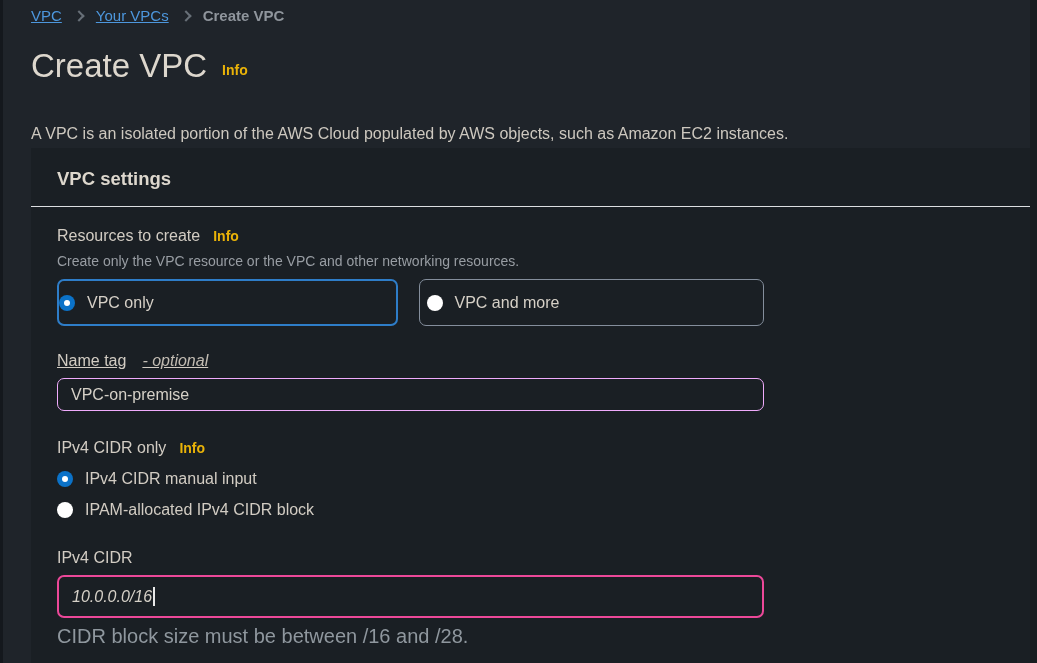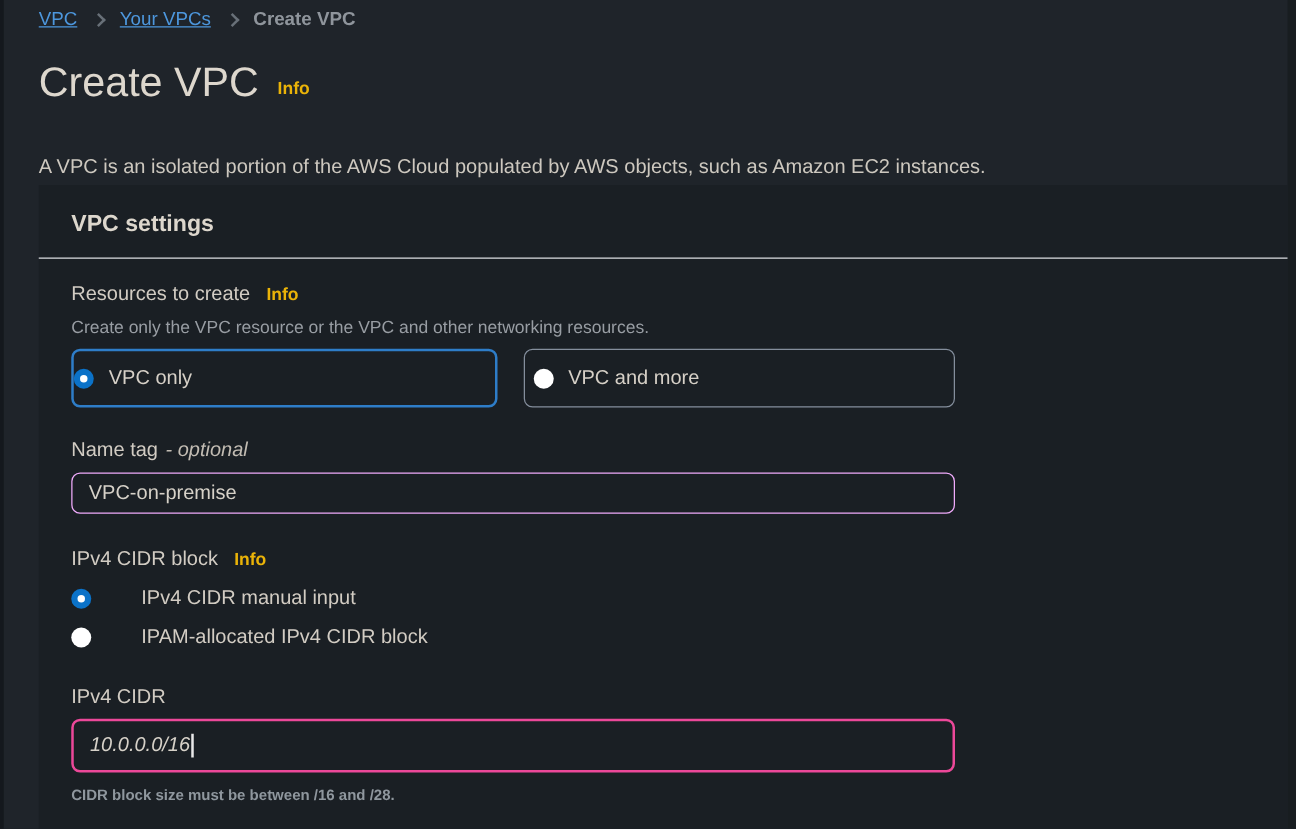--- a/index.html
+++ b/index.html
@@ -59,21 +59,21 @@
     padding: 19px 26px 15px 26px;
     font-size: 18.5px; line-height: 24px; font-weight: 700; color: #ddd7cd;
     border-bottom: 1.5px solid #dcdee1;
   }
   .card-body { padding: 18px 26px 24px 26px; }
 
   .field-label-row { display: flex; align-items: baseline; gap: 13px; }
   .field-label { font-size: 16px; line-height: 22px; color: #d2ccc3; }
   .optional { font-style: italic; color: #c2bcb3; text-align: center; }
   .field-desc { margin-top: 4px; font-size: 14px; line-height: 20px; color: #989da3; }
-  .constraint { margin-top: 8px; font-size: 12px; line-height: 20px; color: #8f979e; font-weight: bold; }
+  .constraint { margin-top: 8px; font-size: 20px; line-height: 20px; color: #8f979e; }
 
   
   .tiles { display: flex; gap: 21px; margin-top: 8px; width: 707px; }
   .tile {
     flex: 1; height: 47px; border-radius: 7px;
     display: flex; align-items: center; gap: 12px; padding-left: 0;
     cursor: pointer; background: #1a1f24;
   }
   .tile-selected { border: 2px solid #2e7dc8; }
   .tile-unselected { border: 1px solid #848e9c; padding-left: 7px; }
@@ -84,21 +84,21 @@
   .radio-on { background: #0b72c8; }
   .radio-on::after {
     content: ""; position: absolute; left: 5px; top: 5px;
     width: 6px; height: 6px; border-radius: 50%; background: #ffffff;
   }
   .radio-off { background: #ffffff; }
 
   .radio-group { margin-top: 9px; }
   .radio-row { display: flex; align-items: center; gap: 12px; cursor: pointer; }
   .radio-row + .radio-row { margin-top: 9px; }
-  .radio-label { font-size: 16px; line-height: 22px; color: #d2ccc3; margin-left: 28px; }
+  .radio-label { font-size: 16px; line-height: 22px; color: #d2ccc3; }
 
   
   .text-input {
     margin-top: 6px; width: 707px; height: 33px;
     border: 1px solid #f0abfc; border-radius: 7px;
     background: #1a1f24; color: #d6d1c8;
     font-size: 16px; display: flex; align-items: center; padding: 0 13px;
     cursor: text;
   }
   .text-input-focused {
@@ -150,30 +150,30 @@
           <span class="tile-label">VPC only</span>
         </div>
         <div class="tile tile-unselected">
           <span class="radio radio-off"></span>
           <span class="tile-label">VPC and more</span>
         </div>
       </div>
     </div>
 
     <div class="field mt24">
-      <div class="field-label-row" style="gap:6px;">
+      <div class="field-label-row" style="gap:16px;text-decoration:underline;">
         <span class="field-label">Name tag</span>
         <span class="field-label optional">- optional</span>
       </div>
       <div class="text-input" role="textbox">VPC-on-premise</div>
     </div>
 
     <div class="field mt26">
       <div class="field-label-row">
-        <span class="field-label">IPv4 CIDR block</span>
+        <span class="field-label">IPv4 CIDR only</span>
         <span class="info-link">Info</span>
       </div>
       <div class="radio-group">
         <div class="radio-row">
           <span class="radio radio-on"></span>
           <span class="radio-label">IPv4 CIDR manual input</span>
         </div>
         <div class="radio-row">
           <span class="radio radio-off"></span>
           <span class="radio-label">IPAM-allocated IPv4 CIDR block</span>

